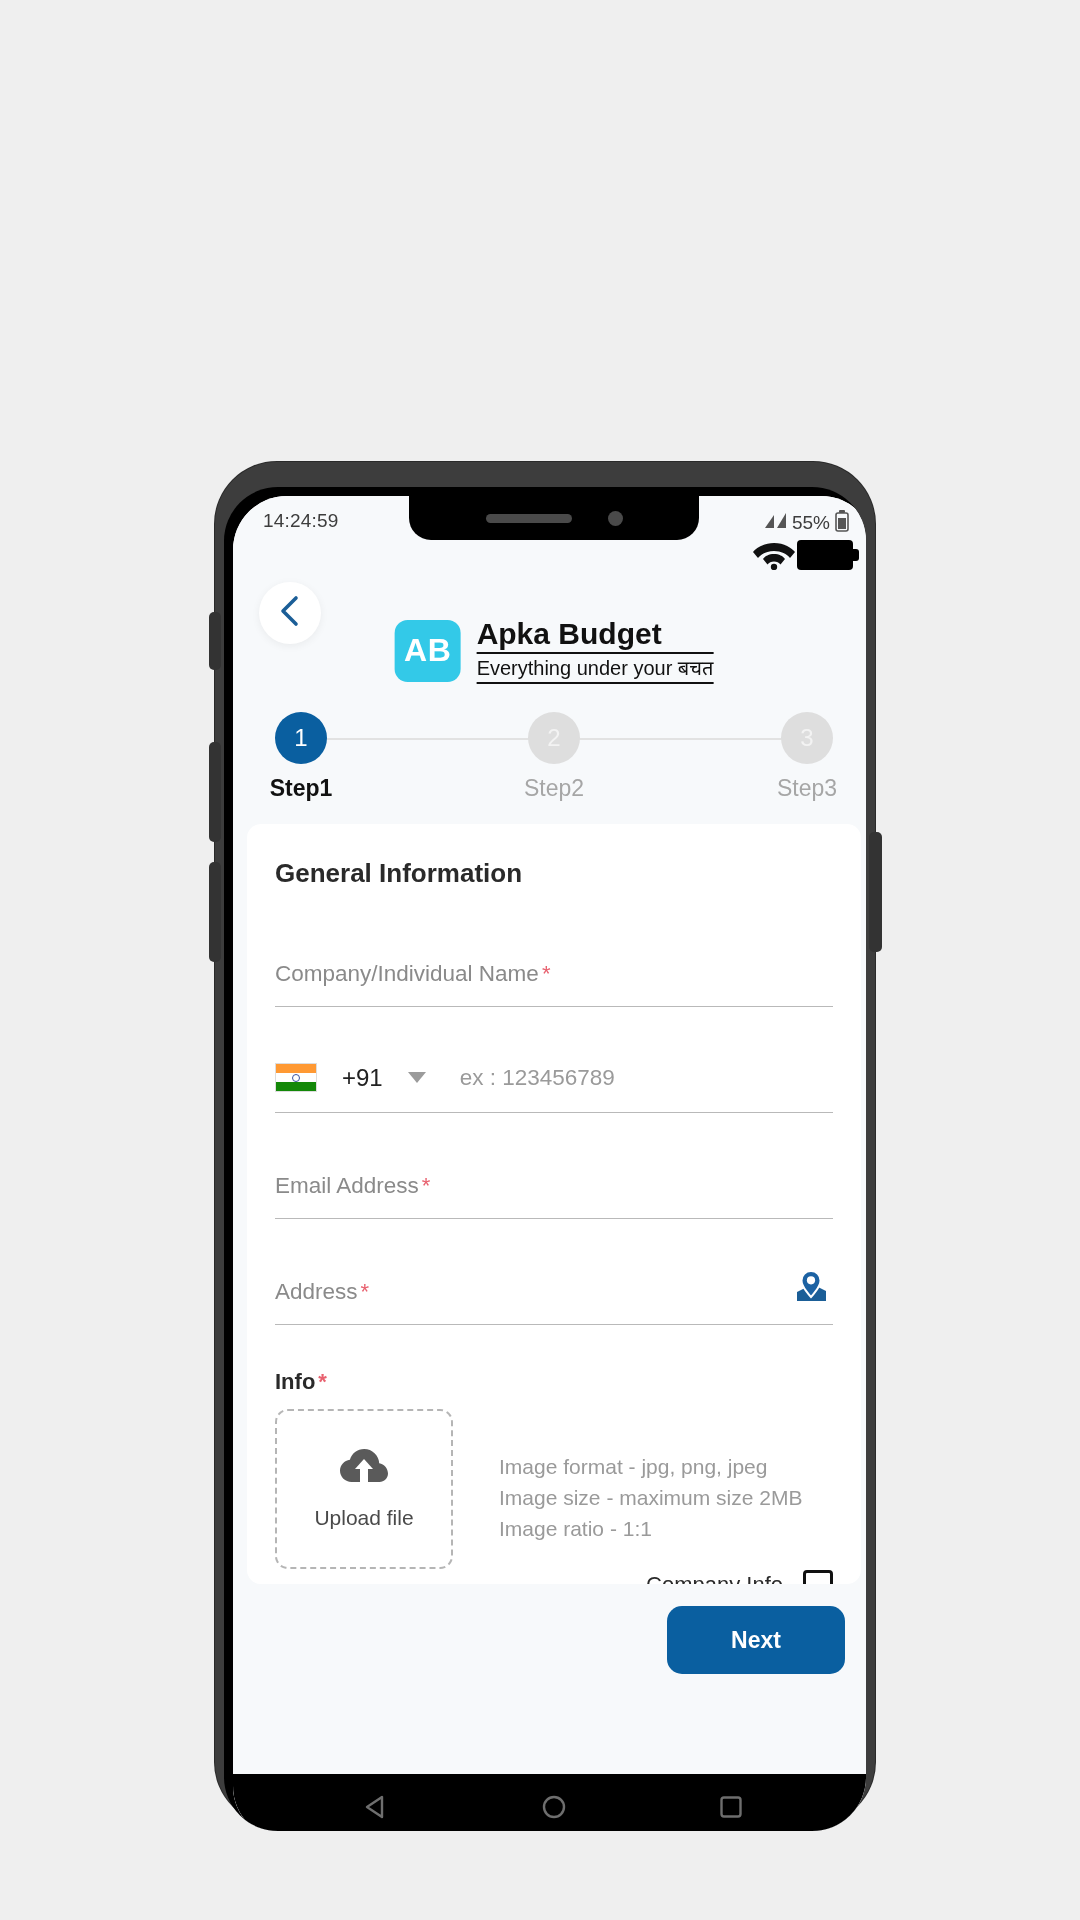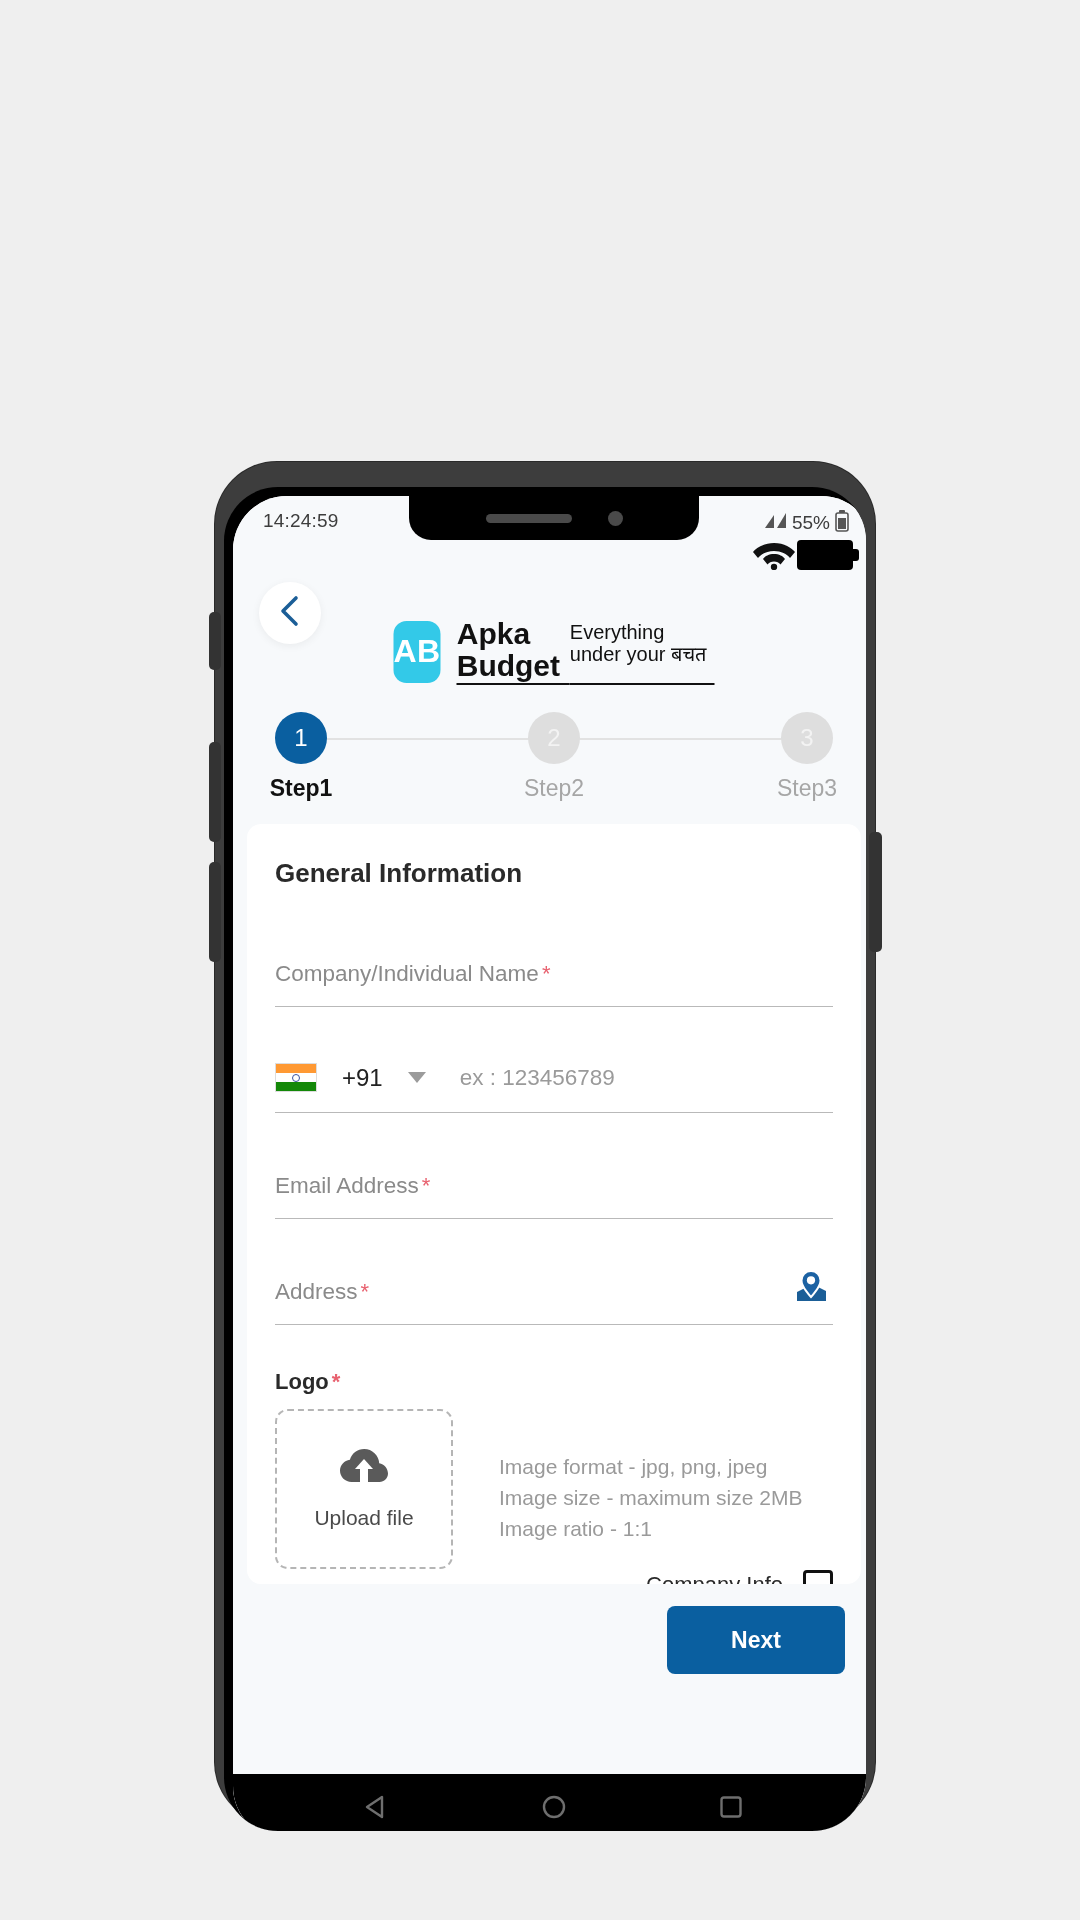--- a/index.html
+++ b/index.html
@@ -157,21 +157,21 @@
   #logo-mark {
     width: 66px; height: 62px;
     background: #33c9e8;
     border-radius: 13px;
     display: flex; align-items: center; justify-content: center;
     color: #ffffff;
     font-size: 32px;
     font-weight: bold;
     letter-spacing: .5px;
   }
-  #logo-text { display: flex; flex-direction: row; }
+  #logo-text { display: flex; flex-direction: column; }
   #logo-title {
     font-size: 30px; font-weight: bold; color: #111;
     border-bottom: 2.5px solid #111;
     padding-bottom: 2px; line-height: 1.05;
   }
   #logo-tagline {
     font-size: 20px; font-weight: normal; color: #111;
     border-bottom: 2.5px solid #111;
     padding-top: 3px; padding-bottom: 3px; line-height: 1.1;
   }
@@ -311,21 +311,21 @@
     align-items: flex-start;
     justify-content: flex-end;
     padding: 22px 30px 0 0;
   }
   #next-button {
     background: #0a5fa0;
     color: #ffffff;
     font-size: 23px;
     font-weight: bold;
     border: none;
-    border-radius: 8px;
+    border-radius: 15px;
     width: 178px;
     height: 68px;
     cursor: pointer;
     font-family: "Liberation Sans", sans-serif;
   }
 
   
   #nav-bar {
     height: 66px;
     background: #000;
@@ -461,21 +461,21 @@
                 <svg width="40" height="40" viewBox="0 0 40 40">
                   <path d="M6 24 L14 20 L20 23 L27 19 L35 23 L35 33 L6 33 Z" fill="#1b5e97"></path>
                   <path d="M20 3 C14.6 3 10.5 7.1 10.5 12.4 C10.5 19 20 29 20 29 C20 29 29.5 19 29.5 12.4 C29.5 7.1 25.4 3 20 3 Z" fill="#1c62a3" stroke="#ffffff" stroke-width="2"></path>
                   <circle cx="20" cy="12.3" r="4.1" fill="#ffffff"></circle>
                 </svg>
               </span>
             </div>
 
             <div id="logo-block">
               <div id="logo-field-label">
-                <span>Logo</span><span class="req">*</span>
+                <span>Info</span><span class="req">*</span>
               </div>
 
               <div id="upload-row">
                 <div id="upload-box">
                   <span>
                     <svg width="50" height="38" viewBox="0 0 50 38">
                       <path d="M12.5 34 C6.2 34 1 29 1 22.8 C1 17.2 5.3 12.5 10.9 11.8 C12.6 5.5 18.4 1 25.2 1 C33.2 1 39.8 7.3 40.2 15.2 C45.2 16.1 49 20.4 49 25.6 C49 30.2 45.2 34 40.5 34 Z" fill="#5a5a5a"></path>
                       <rect x="21" y="19" width="8" height="15" fill="#ffffff"></rect>
                       <polygon points="25,11 34,21 16,21" fill="#ffffff"></polygon>
                     </svg>

